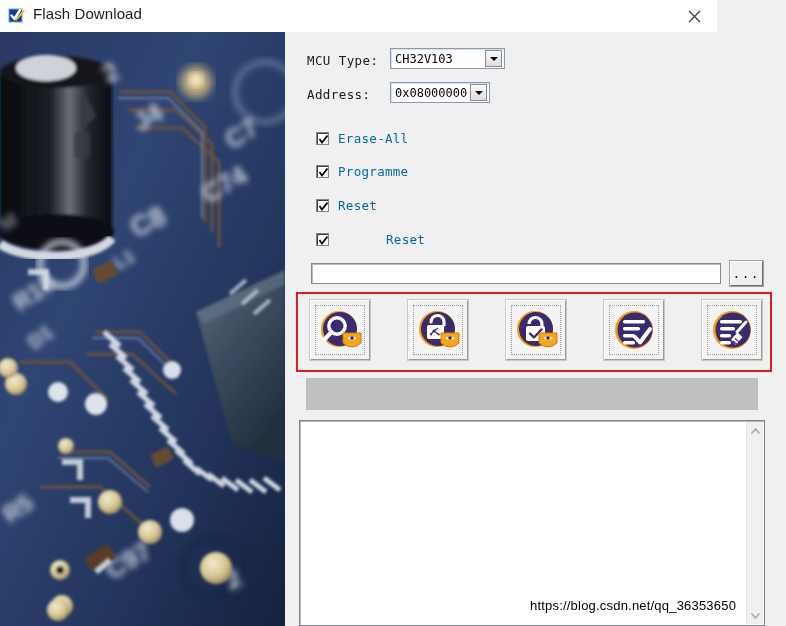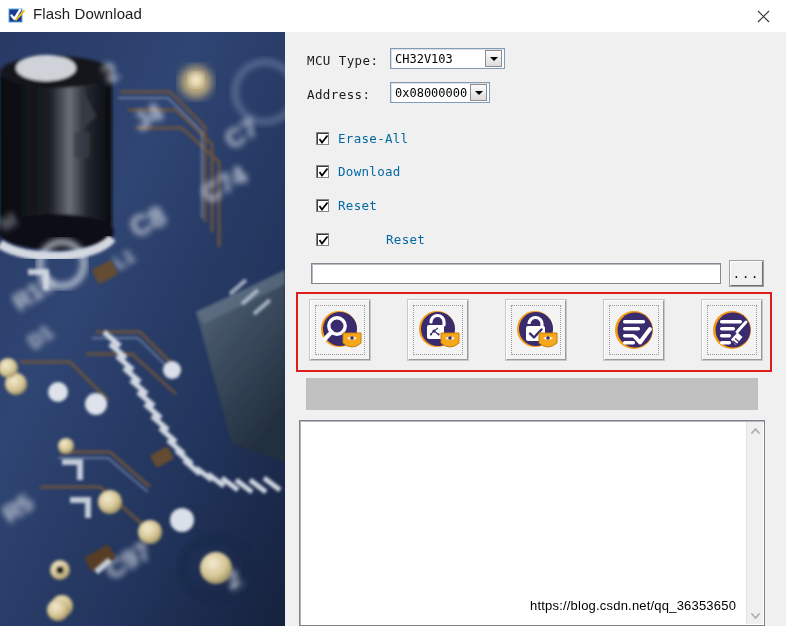--- a/index.html
+++ b/index.html
@@ -11,21 +11,21 @@
   }
   #app {
     position: relative;
     width: 786px; height: 626px;
     background: #f0f0f0;
   }
 
   
   .titlebar {
     position: absolute; left: 0; top: 0;
-    width: 786px; height: 32px;
+    width: 717px; height: 32px;
     background: #ffffff;
     border-bottom: 1px solid #e6e6e6;
   }
   .title-icon {
     position: absolute; left: 8px; top: 7px;
     width: 18px; height: 18px;
   }
   .title-text {
     position: absolute; left: 33px; top: 5px;
     font-size: 15px; color: #1b1b1b;
@@ -419,21 +419,21 @@
       </span>
       <span class="cblabel">Erase-All</span>
     </div>
 
     <div class="cbrow" style="left:31px; top:132px;">
       <span class="cbox">
         <svg width="11" height="11" viewBox="0 0 11 11">
             <path d="M1.5 5 L4 8.5 L9.5 1.5" stroke="#000" stroke-width="1.8" fill="none"></path>
           </svg>
       </span>
-      <span class="cblabel">Download</span>
+      <span class="cblabel">Programme</span>
     </div>
 
     <div class="cbrow" style="left:31px; top:166px;">
       <span class="cbox">
         <svg width="11" height="11" viewBox="0 0 11 11">
             <path d="M1.5 5 L4 8.5 L9.5 1.5" stroke="#000" stroke-width="1.8" fill="none"></path>
           </svg>
       </span>
       <span class="cblabel">Reset</span>
     </div>

